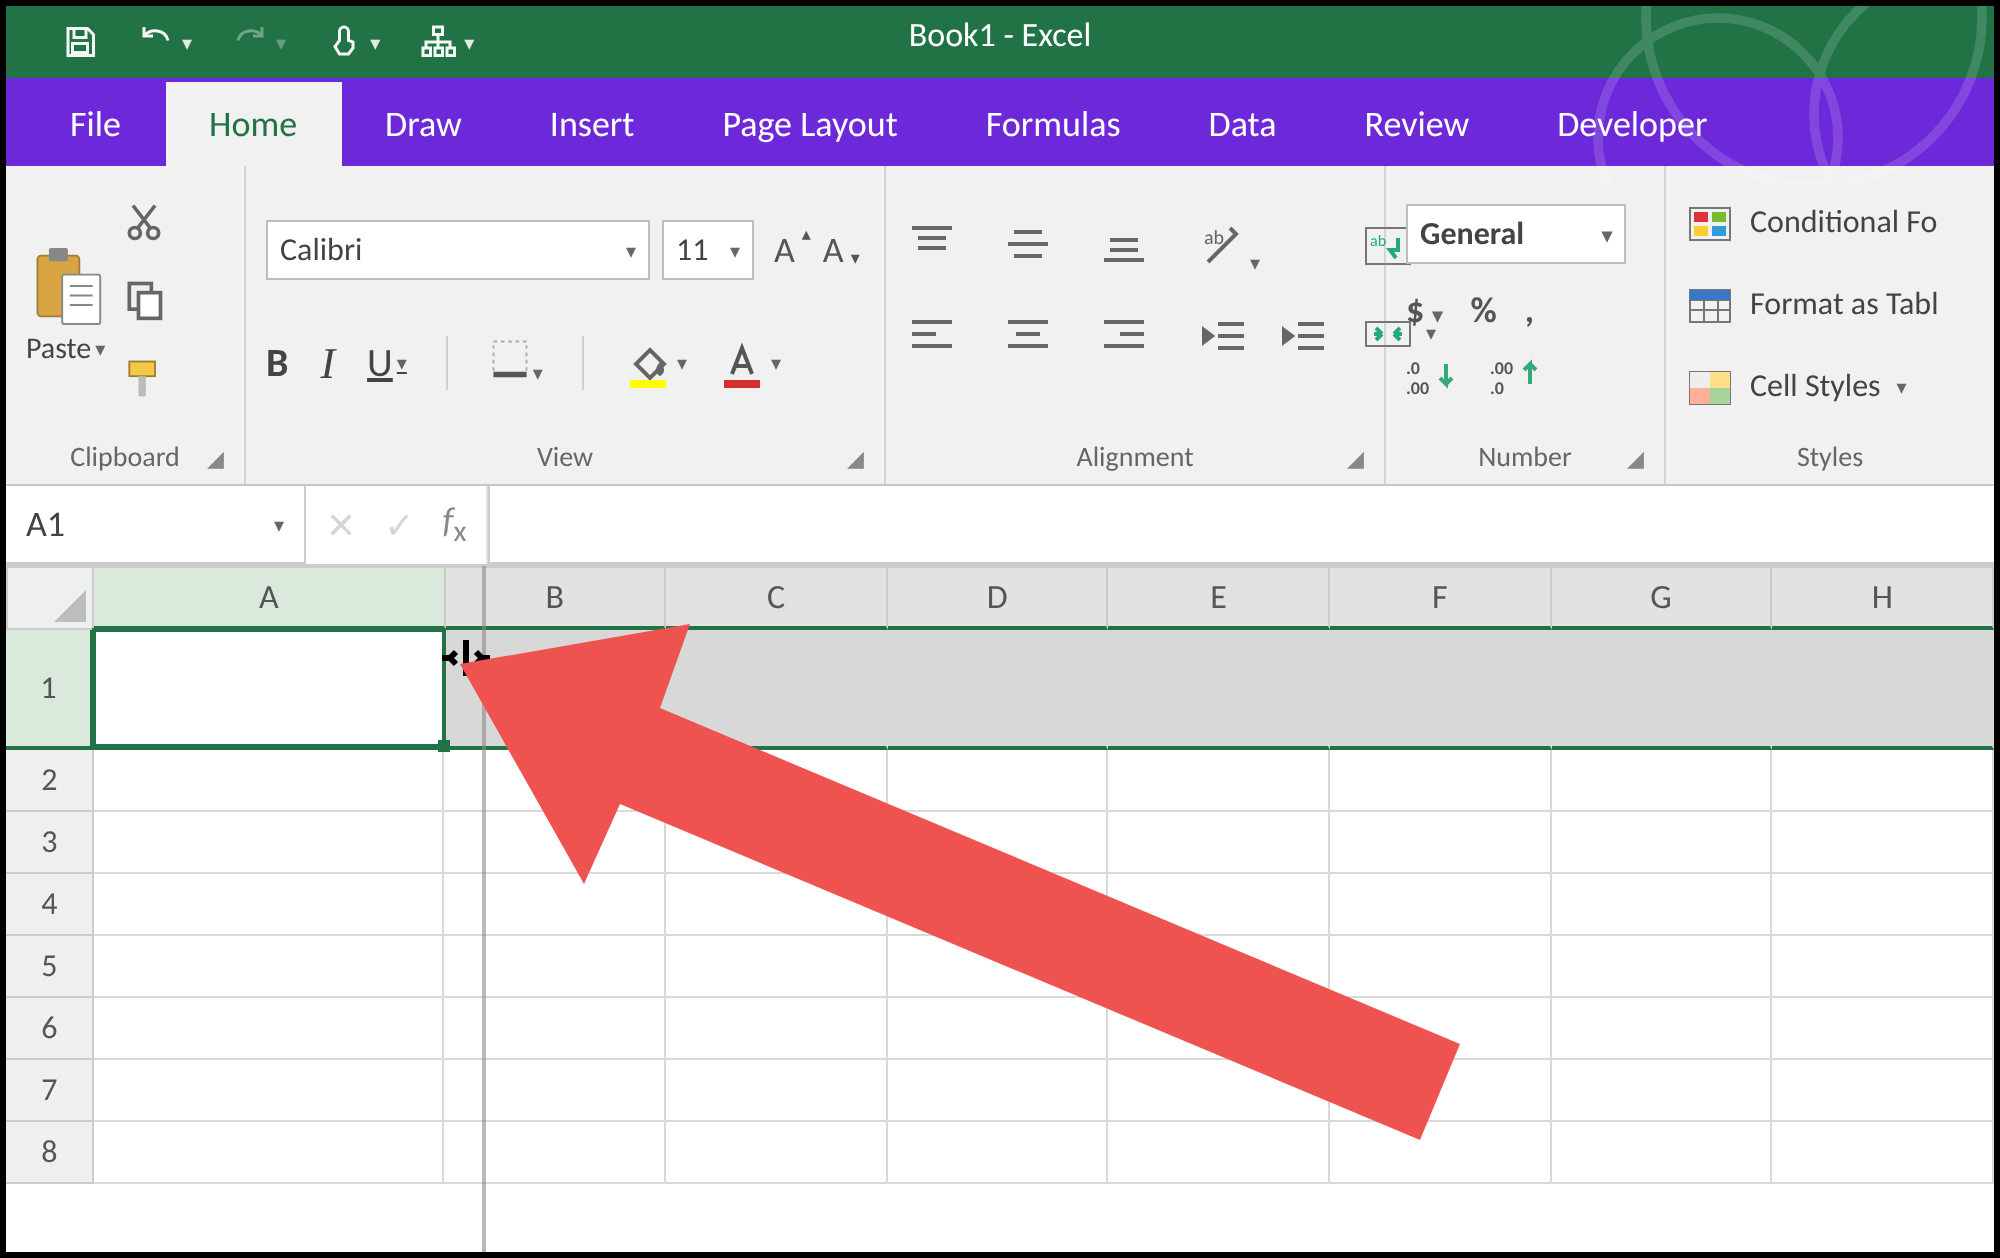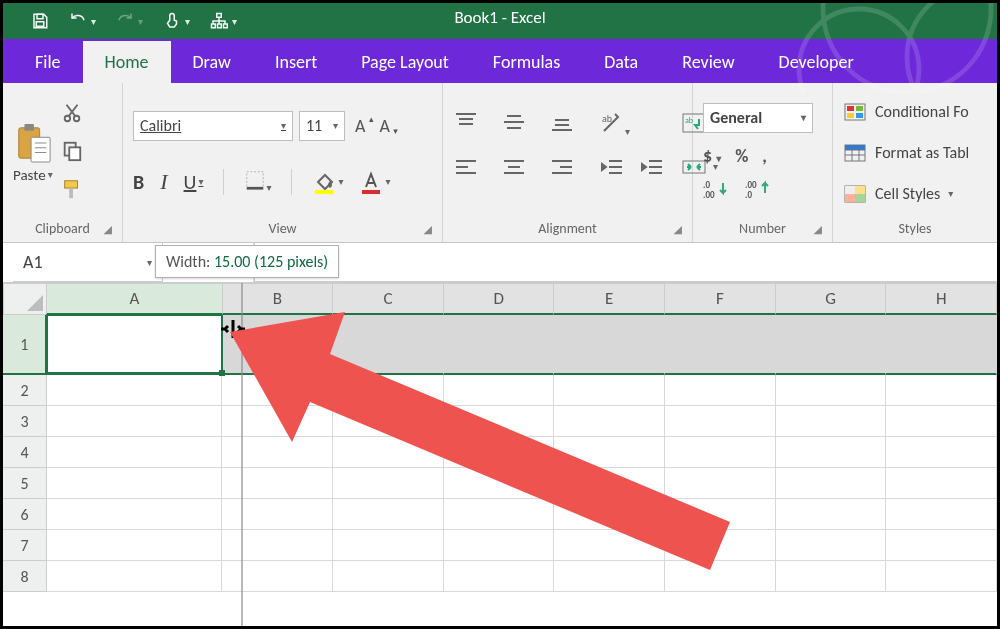--- a/index.html
+++ b/index.html
@@ -78,21 +78,21 @@
   .paste-lbl { font-size:15px; color:#444; display:flex; align-items:center; gap:2px;}
   .clip-side { display:flex; flex-direction:column; gap:12px; margin-left:8px;}
   .clip-side svg { width:22px; height:22px; }
 
   
   .font-row { display:flex; gap:6px; align-items:center; }
   .select {
     background:#fff; border:1px solid #bdbdbd; height:30px; font-size:16px;
     display:flex; align-items:center; padding:0 6px; color:#444;
   }
-  .fontname { width:160px; justify-content:space-between;text-decoration:underline; }
+  .fontname { width:192px; justify-content:space-between; }
   .fontsize { width:46px; justify-content:space-between; }
   .dd-caret { font-size:10px; color:#666; }
   .fontgrow, .fontshrink { font-size:18px; color:#555; padding:0 4px; position:relative;}
   .fontgrow::after{content:"▴"; position:absolute; font-size:9px; top:-2px; right:-4px;}
   .fontshrink::after{content:"▾"; position:absolute; font-size:9px; top:10px; right:-4px;}
   .font-row2 { display:flex; gap:16px; align-items:center; margin-top:16px;}
   .font-col { display:flex; flex-direction:column; gap:12px; }
   .b { font-weight:bold; font-size:20px; color:#444;}
   .i { font-style:italic; font-family:'Times New Roman',serif; font-size:22px; color:#444;}
   .u { text-decoration:underline; font-size:20px; color:#444; display:flex; align-items:center; gap:2px;}
@@ -122,21 +122,20 @@
 
   
   .fbar {
     height: 40px; border-bottom:1px solid #ccc; display:flex; align-items:stretch;
     position:relative; background:#fff;
   }
   .namebox {
     width:150px; border:1px solid #ccc; border-top:none; border-left:none;
     display:flex; align-items:center; padding:0 10px; font-size:18px; color:#444;
     justify-content:space-between;
-    margin-left:10px;
   }
   .fx-tools { display:flex; align-items:center; padding:0 10px; gap:14px; color:#888; font-size:18px;
     border-right:1px solid #e0e0e0; position:relative;}
   .formula-input { flex:1; border:1px solid #ccc; border-top:none; border-right:none; }
 
   
   .width-tooltip {
     position:absolute; left:152px; top:2px;
     background:#fff; border:1px solid #b0b0b0; padding:6px 10px; font-size:16px;
     box-shadow:0 1px 2px rgba(0,0,0,.15); z-index:5; color:#333;
@@ -503,24 +502,20 @@
     <span>A1</span>
       <span class="dd-caret">▾</span>
   </div>
   <div class="fx-tools">
     <span style="opacity:.35">✕</span>
     <span style="opacity:.35">✓</span>
     <span><i>f</i><sub>x</sub></span>
   </div>
   <div class="formula-input"></div>
 
-  <div class="width-tooltip">
-    <span class="lbl">Width:</span>
-    <span class="val">15.00 (125 pixels)</span>
-  </div>
 </div>
 
 <div class="sheet">
   <div class="colhead-row">
     <div class="selall"></div>
     <div class="colhead wa">A</div>
     <div class="colhead w sel-range">B</div>
     <div class="colhead w sel-range">C</div>
     <div class="colhead w sel-range">D</div>
     <div class="colhead w sel-range">E</div>

